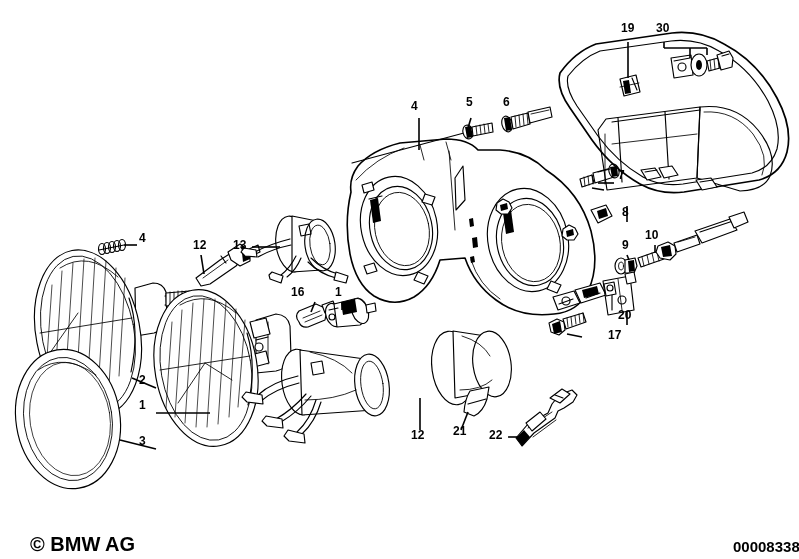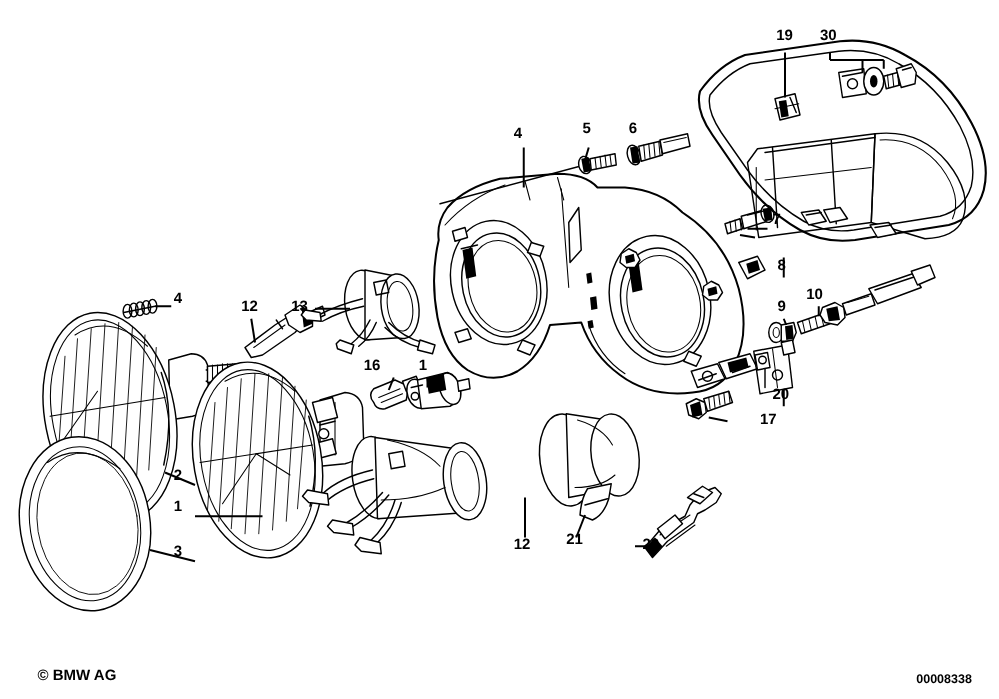--- a/index.html
+++ b/index.html
@@ -12,23 +12,23 @@
   .thin{fill:none;stroke:#000;stroke-width:0.85;stroke-linecap:round;}
   .hair{fill:none;stroke:#000;stroke-width:0.7;stroke-linecap:round;}
   .wht{fill:#ffffff;stroke:#000;stroke-width:1.15;stroke-linejoin:round;}
   .wht2{fill:#ffffff;stroke:#000;stroke-width:1.6;stroke-linejoin:round;}
   .blk{fill:#000000;stroke:none;}
   .lead{stroke:#000;stroke-width:1.6;fill:none;stroke-linecap:butt;}
   .callout{position:absolute;font-weight:bold;font-size:12px;
            line-height:1;letter-spacing:0px;white-space:nowrap;
            font-family:"Liberation Sans",sans-serif;}
   .footer-left{position:absolute;left:30px;top:533px;font-weight:bold;
-               font-size:12px;letter-spacing:0px;white-space:nowrap;}
+               font-size:20px;letter-spacing:0px;white-space:nowrap;}
   .footer-right{position:absolute;left:733px;top:538px;font-weight:bold;
-                font-size:10px;letter-spacing:0px;white-space:nowrap;}
+                font-size:15px;letter-spacing:0px;white-space:nowrap;}
 </style>
 </head>
 <body>
 
 <div id="stage">
 
   <svg id="art" viewBox="0 0 799 559">
 
     <g>
 
@@ -490,18 +490,18 @@
   <span class="callout" style="left:411px;top:429px;">12</span>
   <span class="callout" style="left:233px;top:239px;">13</span>
   <span class="callout" style="left:335px;top:286px;">1</span>
   <span class="callout" style="left:193px;top:239px;">12</span>
   <span class="callout" style="left:291px;top:286px;">16</span>
   <span class="callout" style="left:585px;top:329px;margin-left:23px;">17</span>
   <span class="callout" style="left:618px;top:309px;">20</span>
   <span class="callout" style="left:621px;top:22px;">19</span>
   <span class="callout" style="left:656px;top:22px;">30</span>
   <span class="callout" style="left:453px;top:425px;">21</span>
-  <span class="callout" style="left:514px;top:429px;">22</span>
+  <span class="callout" style="left:489px;top:429px;">22</span>
 
   <span class="footer-left">© BMW AG</span>
   <span class="footer-right">00008338</span>
 
 </div>
 
 </body></html>

